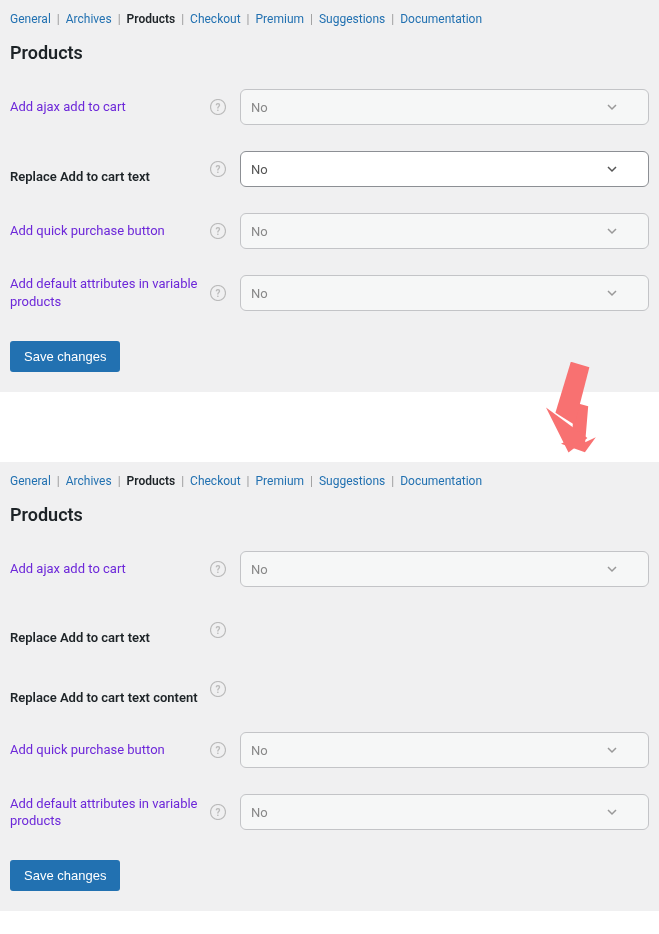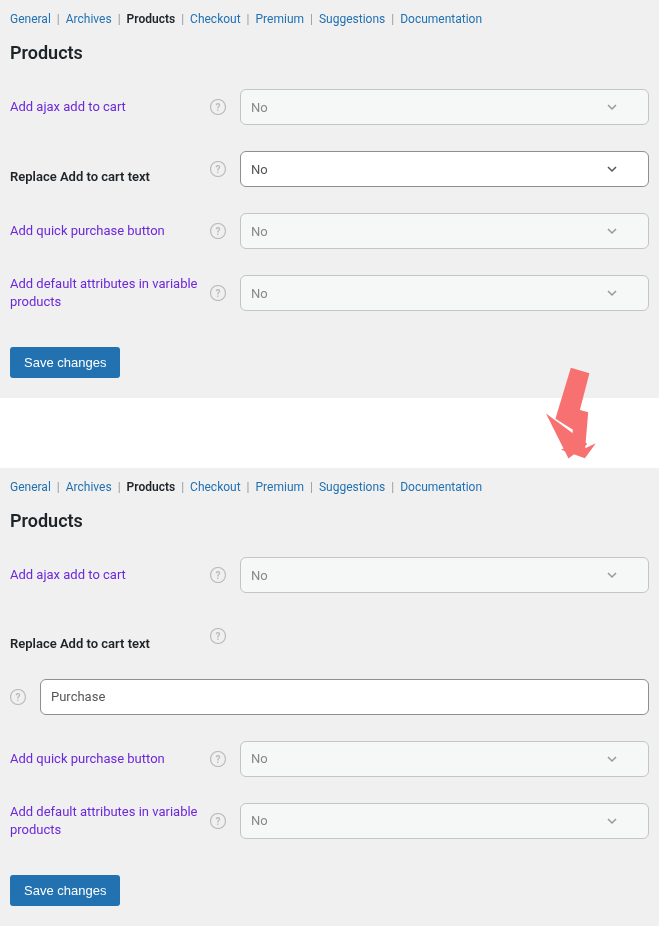--- a/index.html
+++ b/index.html
@@ -15,21 +15,21 @@
     .label { width: 200px; color: #6d28d9; font-size: 13px; line-height: 1.35; padding-right: 8px; }
     .label.bold { color: #1d2327; font-weight: 600; margin-top: 16px; }
     .help { width: 30px; color: #bbb; display: flex; align-items: center; cursor: help; }
     .help svg { width: 16px; height: 16px; }
     .control { flex: 1; }
     .select, .text-input { width: 100%; height: 36px; background: #fff; border: 1px solid #8c8f94; border-radius: 6px; padding: 0 30px 0 10px; font-size: 13px; color: #555; appearance: none; position: relative; display: flex; align-items: center; justify-content: space-between; cursor: pointer; }
     .select.disabled { background: #f6f7f7; color: #888; border-color: #c3c4c7; cursor: default; }
     .chev { width: 12px; height: 12px; color: #555; }
     .select.disabled .chev { color: #999; }
     .text-input { cursor: text; }
-    .save-btn { background: #2271b1; color: #fff; border: none; border-radius: 3px; padding: 8px 14px; font-size: 13px; cursor: pointer; margin-top: 18px; }
+    .save-btn { background: #2271b1; color: #fff; border: none; border-radius: 3px; padding: 8px 14px; font-size: 13px; cursor: pointer; margin-top: 12px; }
     .gap { background: #fff; height: 70px; position: relative; }
     .arrow { position: absolute; right: 50px; top: -30px; }
     .arrow svg { width: 90px; height: 100px; }
   </style>
 </head>
 <body>
 
 <div class="panel grey">
   <div class="nav">
     <a>General</a>
@@ -174,31 +174,27 @@
     <div class="label bold">Replace Add to cart text</div>
     <div class="help">
         <svg viewBox="0 0 16 16" fill="currentColor">
           <circle cx="8" cy="8" r="7.5" fill="none" stroke="currentColor" stroke-width="1.2"></circle>
           <text x="8" y="11.5" text-anchor="middle" font-size="10" font-weight="bold">?</text>
         </svg>
       </div>
   </div>
 
   <div class="form-row">
-    <div class="help">
-        <svg viewBox="0 0 16 16" fill="currentColor">
-          <circle cx="8" cy="8" r="7.5" fill="none" stroke="currentColor" stroke-width="1.2"></circle>
-          <text x="8" y="11.5" text-anchor="middle" font-size="10" font-weight="bold">?</text>
-        </svg>
-      </div>
-    <div class="control">
-      <div class="text-input">
-        <span>Purchase</span>
-      </div>
-    </div>
+    <div class="label bold">Replace Add to cart text content</div>
+    <div class="help">
+        <svg viewBox="0 0 16 16" fill="currentColor">
+          <circle cx="8" cy="8" r="7.5" fill="none" stroke="currentColor" stroke-width="1.2"></circle>
+          <text x="8" y="11.5" text-anchor="middle" font-size="10" font-weight="bold">?</text>
+        </svg>
+      </div>
   </div>
 
   <div class="form-row">
     <div class="label">Add quick purchase button</div>
     <div class="help">
         <svg viewBox="0 0 16 16" fill="currentColor">
           <circle cx="8" cy="8" r="7.5" fill="none" stroke="currentColor" stroke-width="1.2"></circle>
           <text x="8" y="11.5" text-anchor="middle" font-size="10" font-weight="bold">?</text>
         </svg>
       </div>

